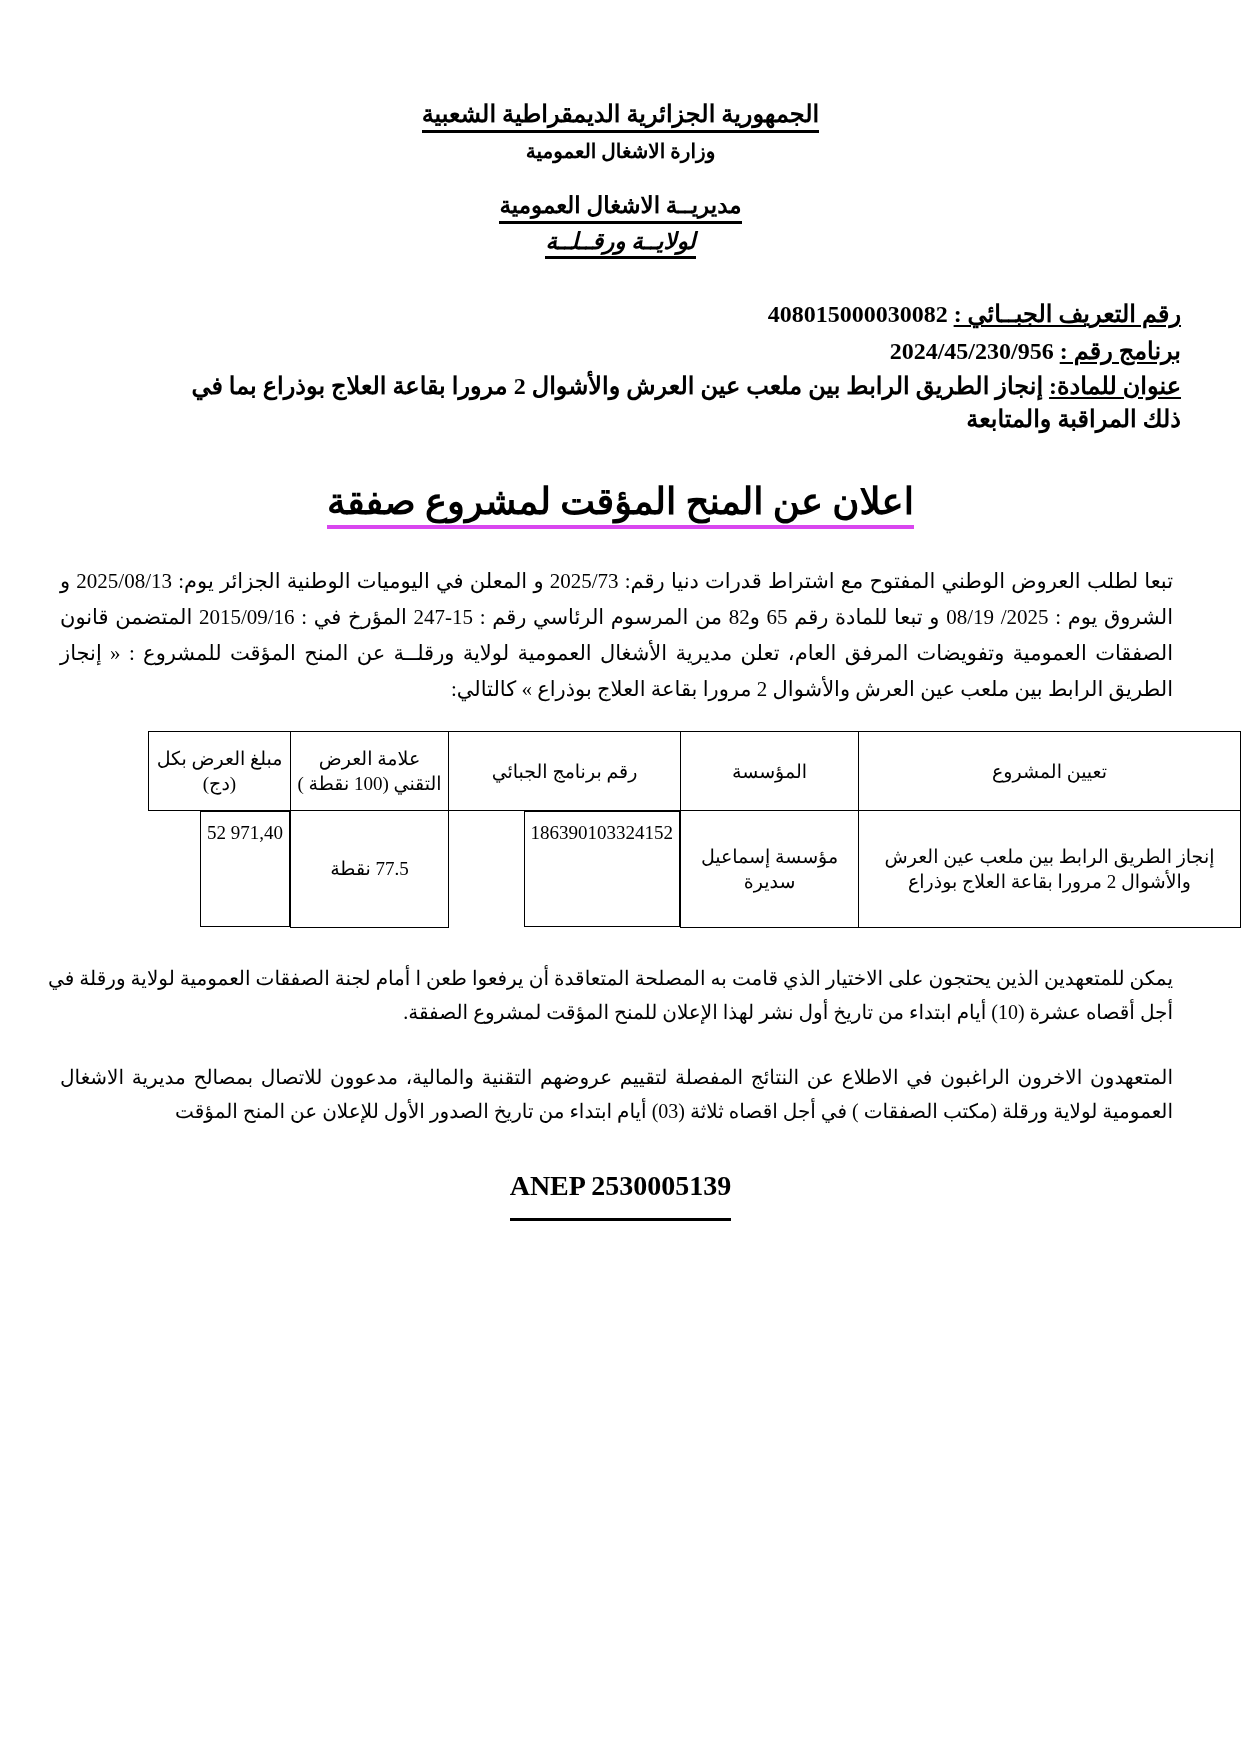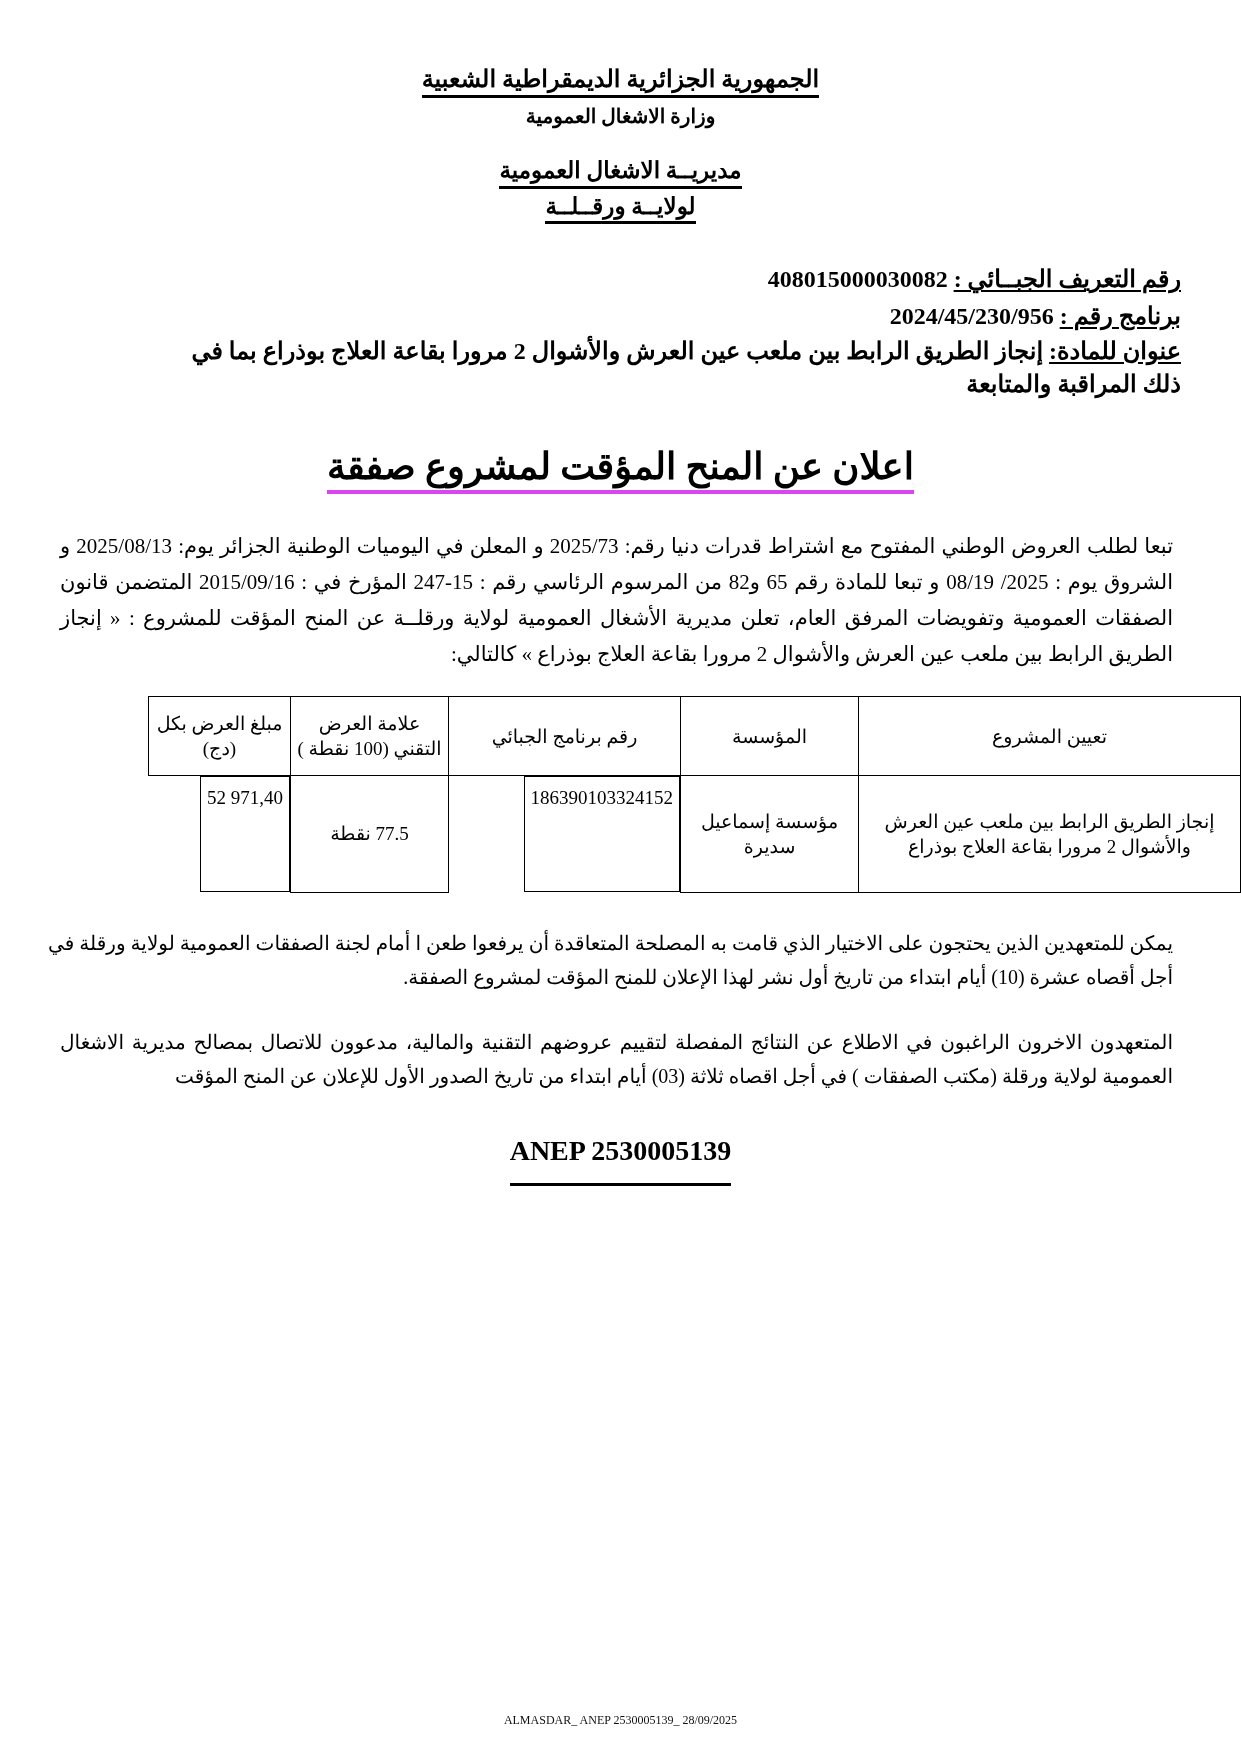--- a/index.html
+++ b/index.html
@@ -21,21 +21,21 @@
     top: 0; left: 0;
     width: 1241px;
     height: 1754px;
     box-sizing: border-box;
     padding: 0;
   }
 
   
   .header {
     text-align: center;
-    margin-top: 65px;
+    margin-top: 100px;
   }
   .org-line-1 {
     font-size: 24px;
     font-weight: bold;
     letter-spacing: 0px;
     display: inline-block;
     border-bottom: 3px solid #000;
     padding-bottom: 1px;
     line-height: 1.22;
   }
@@ -57,20 +57,21 @@
   }
   .org-line-4 {
     font-size: 23px;
     font-weight: bold;
     display: inline-block;
     border-bottom: 3px solid #000;
     padding-bottom: 1px;
     margin-top: 4px;
     line-height: 1.2;
     letter-spacing: 1px;
+    font-style: italic;
   }
   .header-rule-wrap { display: block; }
 
   
   .ident {
     margin-top: 38px;
     padding-left: 158px;
     padding-right: 60px;
     text-align: right;
     font-size: 24px;
@@ -256,15 +257,14 @@
     </table>
   </div>
 
   <div class="note-1">يمكن للمتعهدين الذين يحتجون على الاختيار الذي قامت به المصلحة المتعاقدة أن يرفعوا طعن ا أمام لجنة الصفقات العمومية لولاية ورقلة في أجل أقصاه عشرة (10) أيام ابتداء من تاريخ أول نشر لهذا الإعلان للمنح المؤقت لمشروع الصفقة.</div>
   <div class="note-2">المتعهدون الاخرون الراغبون في الاطلاع عن النتائج المفصلة لتقييم عروضهم التقنية والمالية، مدعوون للاتصال بمصالح مديرية الاشغال العمومية لولاية ورقلة (مكتب الصفقات ) في أجل اقصاه ثلاثة (03) أيام ابتداء من تاريخ الصدور الأول للإعلان عن المنح المؤقت</div>
 
   <div class="anep">
     <span>ANEP 2530005139</span>
   </div>
 
-  <div class="page-footer">ALMASDAR_ ANEP 2530005139_ 28/09/2025</div>
 
 </div>
 
 </body></html>

